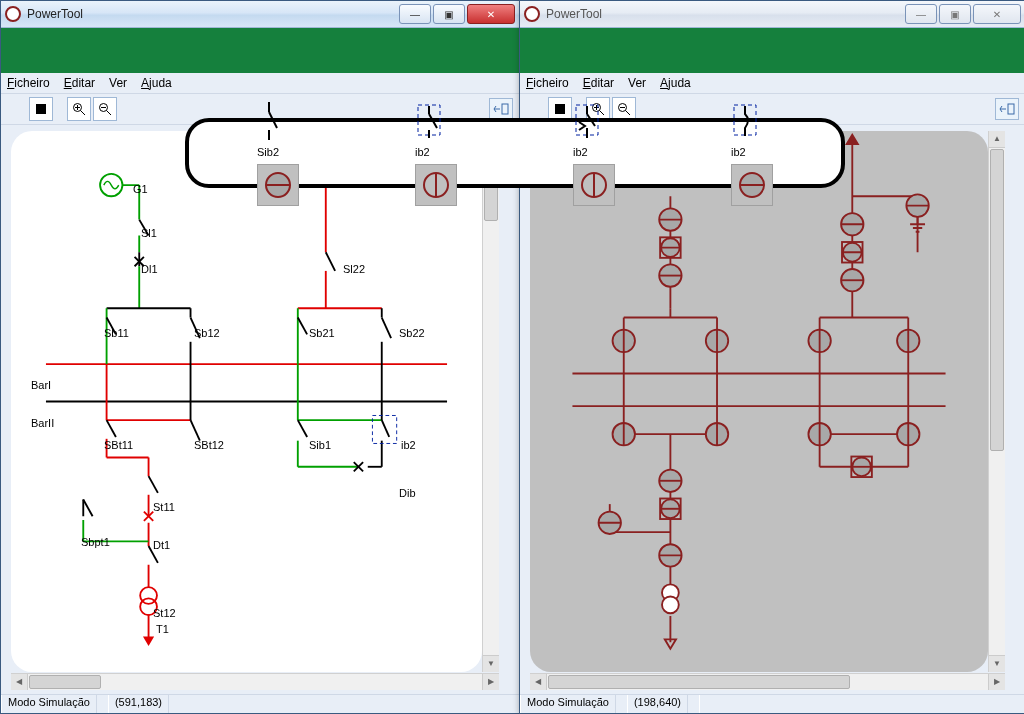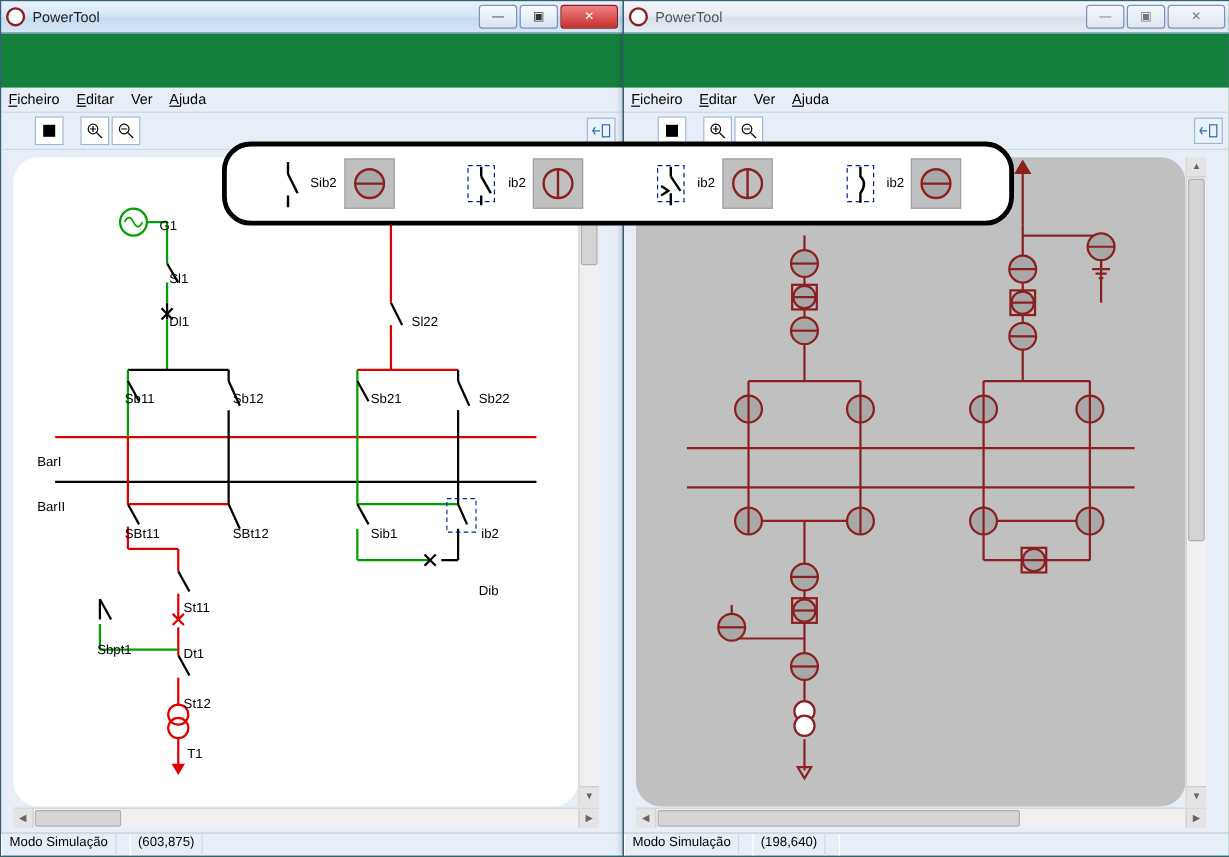--- a/index.html
+++ b/index.html
@@ -216,21 +216,21 @@
     border:4px solid #000;
     border-radius:24px;
     background:#fff;
     z-index:500;
     display:flex;
     align-items:center;
     justify-content:space-around;
     padding:0 10px;
     box-sizing:border-box;
   }
-  .pal-item { display:flex; align-items:center; gap:6px; }
+  .pal-item { display:flex; gap:6px;flex-direction:column; }
   .pal-text { font-size:11px; }
   .pal-swatch {
     width:40px;height:40px;
     background:#c0c0c0;
     display:flex;align-items:center;justify-content:center;
     border:1px solid #a0a0a0;
   }
 </style>
 </head>
 <body>
@@ -387,36 +387,36 @@
         <div class="lbl" style="left:20px;top:248px">BarI</div>
         <div class="lbl" style="left:20px;top:286px">BarII</div>
         <div class="lbl" style="left:93px;top:308px">SBt11</div>
         <div class="lbl" style="left:183px;top:308px">SBt12</div>
         <div class="lbl" style="left:298px;top:308px">Sib1</div>
         <div class="lbl" style="left:390px;top:308px">ib2</div>
         <div class="lbl" style="left:142px;top:370px">St11</div>
         <div class="lbl" style="left:388px;top:356px">Dib</div>
         <div class="lbl" style="left:70px;top:405px">Sbpt1</div>
         <div class="lbl" style="left:142px;top:408px">Dt1</div>
-        <div class="lbl" style="left:142px;top:450px">St12</div>
+        <div class="lbl" style="left:142px;top:476px">St12</div>
         <div class="lbl" style="left:145px;top:492px">T1</div>
 
       </div>
       <div class="vscroll">
           <div class="vthumb"></div>
         </div>
     </div>
     <div class="hscroll">
         <div class="hthumb"></div>
       </div>
   </div>
 
   <div class="statusbar">
     <div class="cell">Modo Simulação</div>
-    <div class="cell">(603,875)</div>
+    <div class="cell">(591,183)</div>
   </div>
 </div>
 
 <div class="window win-right">
 
   <div class="titlebar">
     <span class="title-icon"></span>
     <span class="title-text">PowerTool</span>
     <div class="win-buttons">
       <div class="win-btn">—</div>

